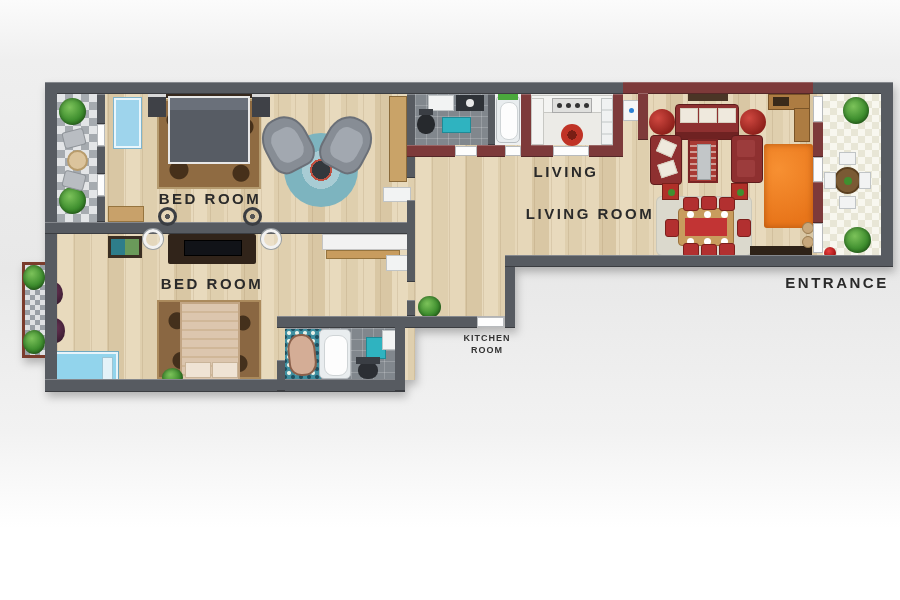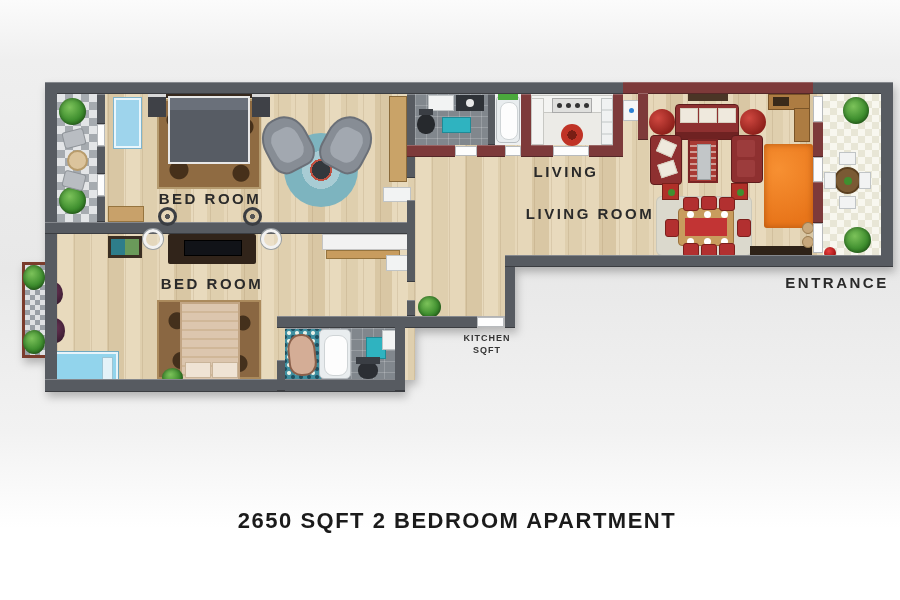--- a/index.html
+++ b/index.html
@@ -242,16 +242,15 @@
     <div class="abs" style="left:261px;top:229px;width:20px;height:20px;border-radius:50%;border:3px solid #f2f2f2;box-shadow:0 0 0 1px #9aa0a4;box-sizing:border-box;background:rgba(255,255,255,.18);"></div>
   </div>
 
   <div class="rlabel" style="left:210px;top:198px;">BED ROOM</div>
   <div class="rlabel" style="left:212px;top:283px;">BED ROOM</div>
   <div class="rlabel" style="left:566px;top:171px;">LIVING</div>
   <div class="rlabel" style="left:590px;top:213px;">LIVING ROOM</div>
   <div class="rlabel" style="left:837px;top:282px;">ENTRANCE</div>
   <div class="small-label" style="left:487px;top:344px;">
     <div>KITCHEN</div>
-    <div>SQFT</div>
+    <div>ROOM</div>
   </div>
-  <div class="title">2650 SQFT 2 BEDROOM APARTMENT</div>
 </div>
 
 </body></html>

